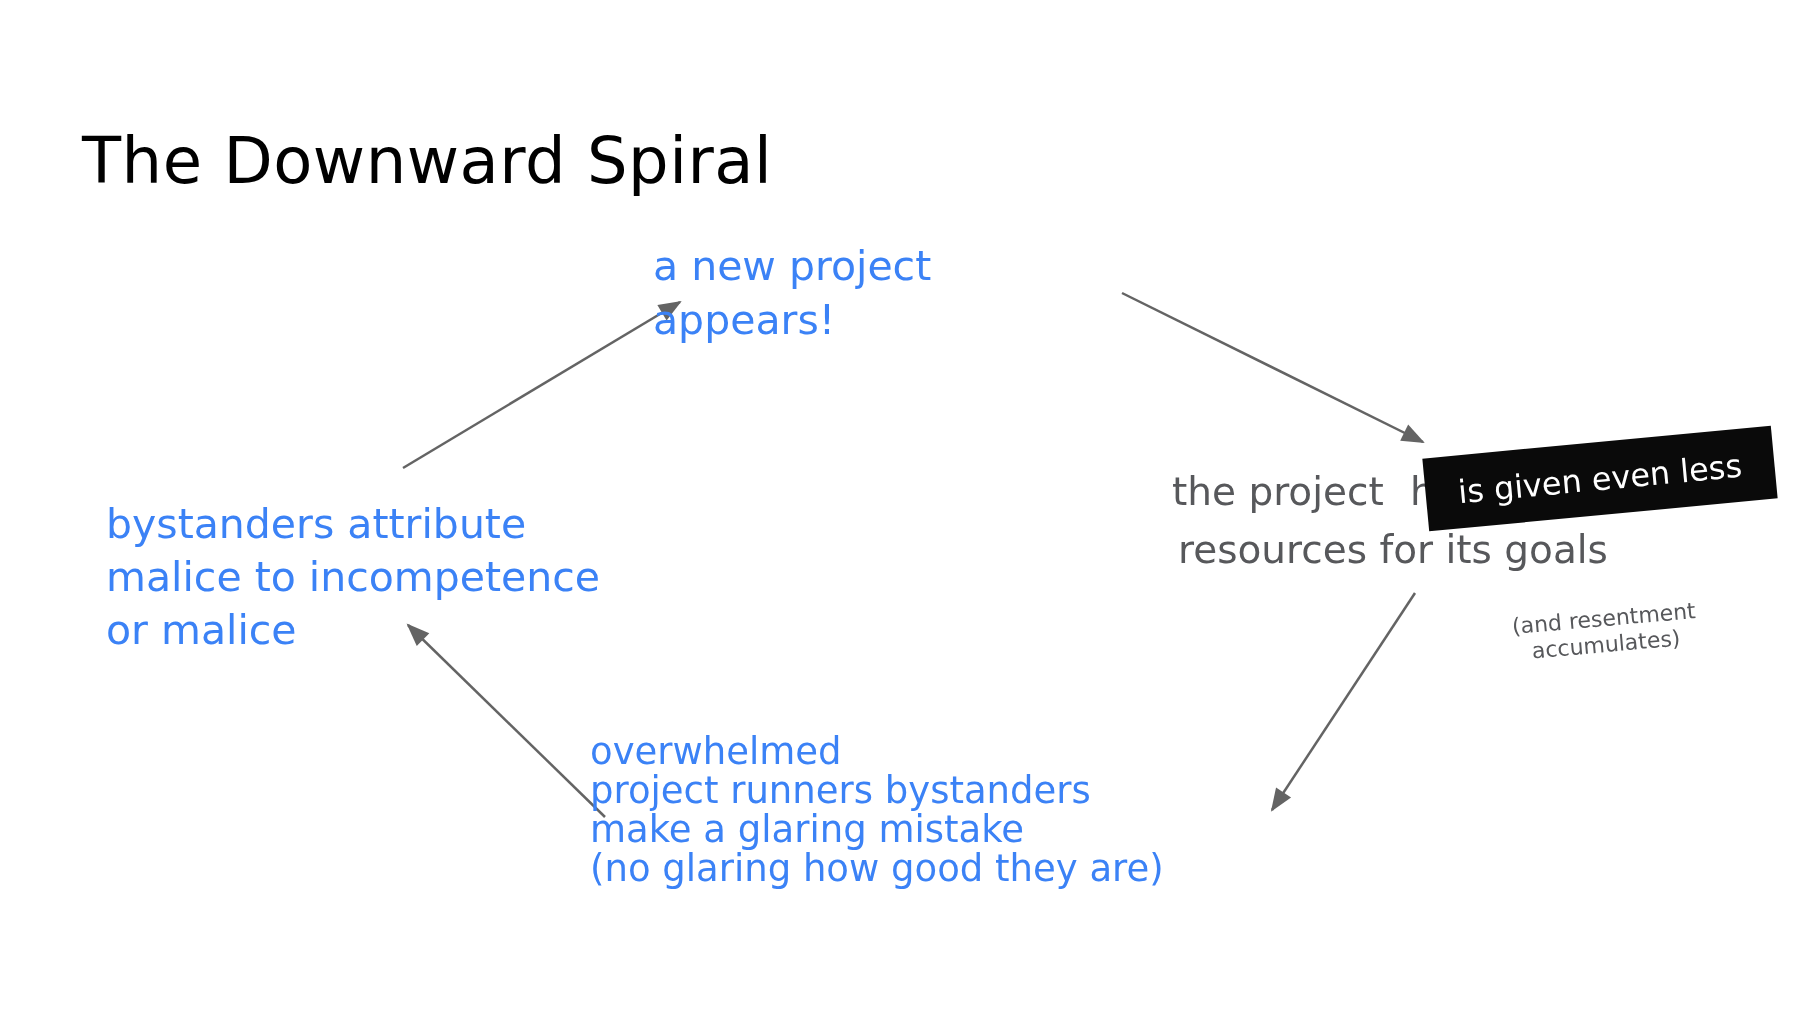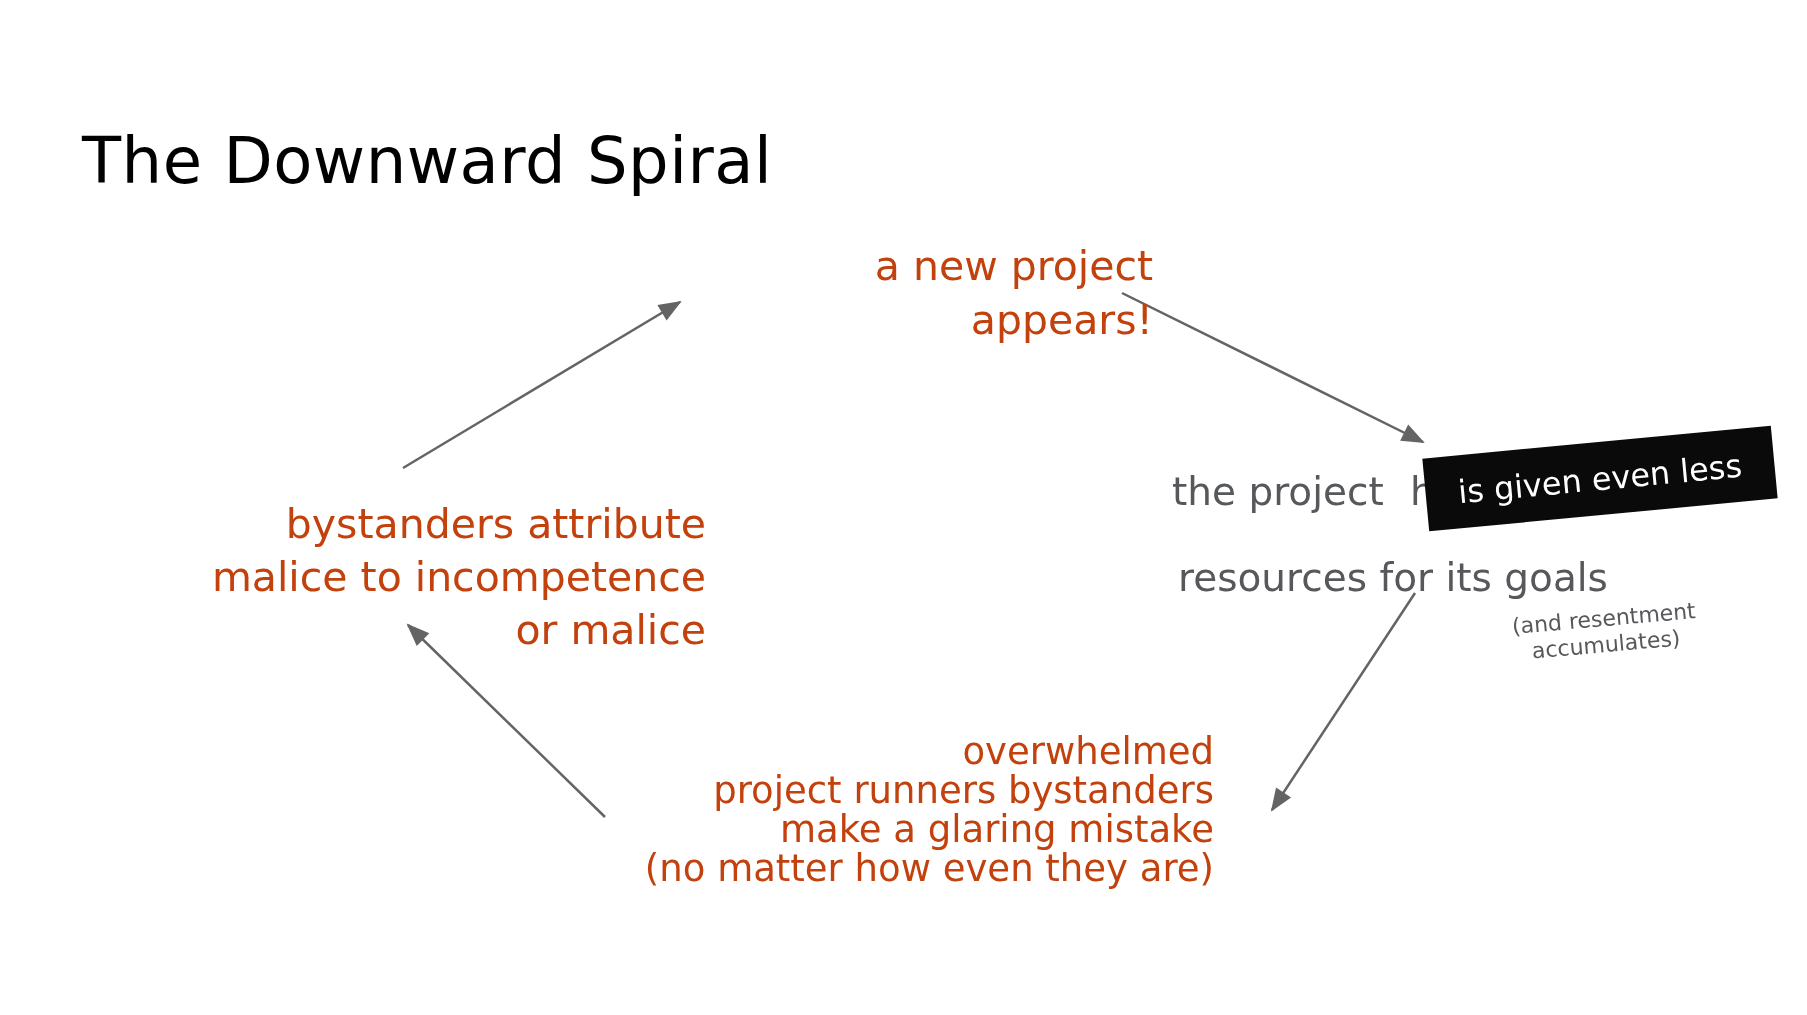--- a/index.html
+++ b/index.html
@@ -20,22 +20,22 @@
     left: 82px;
     top: 104px;
     font-size: 64px;
     color: #000000;
     white-space: nowrap;
     letter-spacing: 0.5px;
     margin-top: 20px;
   }
   .node {
     position: absolute;
-    color: #c2410c;
-    text-align: right;
+    color: #3b82f6;
+    text-align: left;
   }
   .node .line { display: block; }
   .node-top {
     left: 653px;
     top: 239px;
     width: 500px;
     font-size: 41px;
     line-height: 54px;
   }
   .node-left {
@@ -56,21 +56,21 @@
   .rnode-line {
     position: absolute;
     color: #57585b;
     font-size: 39px;
     white-space: nowrap;
     z-index: 1;
     text-align: center;
   }
   .rnode-line1 { left: 1172px; top: 469px; }
   .rnode-fragment { left: 1410px; top: 469px; }
-  .rnode-line2 { left: 1178px; top: 527px; margin-top: 28px; }
+  .rnode-line2 { left: 1178px; top: 527px; }
   .overlay-box {
     position: absolute;
     left: 1425px;
     top: 442px;
     width: 350px;
     height: 73px;
     background: #0a0a0a;
     transform: rotate(-5.4deg);
     z-index: 2;
     display: flex;
@@ -136,21 +136,21 @@
 
   <div class="side-note">
     <span class="line" style="display:block">(and resentment</span>
     <span class="line" style="display:block">accumulates)</span>
   </div>
 
   <div class="node node-bottom">
     <span class="line">overwhelmed</span>
     <span class="line">project runners bystanders</span>
     <span class="line">make a glaring mistake</span>
-    <span class="line">(no matter how even they are)</span>
+    <span class="line">(no glaring how good they are)</span>
   </div>
 
   <div class="node node-left">
     <span class="line">bystanders attribute</span>
     <span class="line">malice to incompetence</span>
     <span class="line">or malice</span>
   </div>
 
 </div>
 

